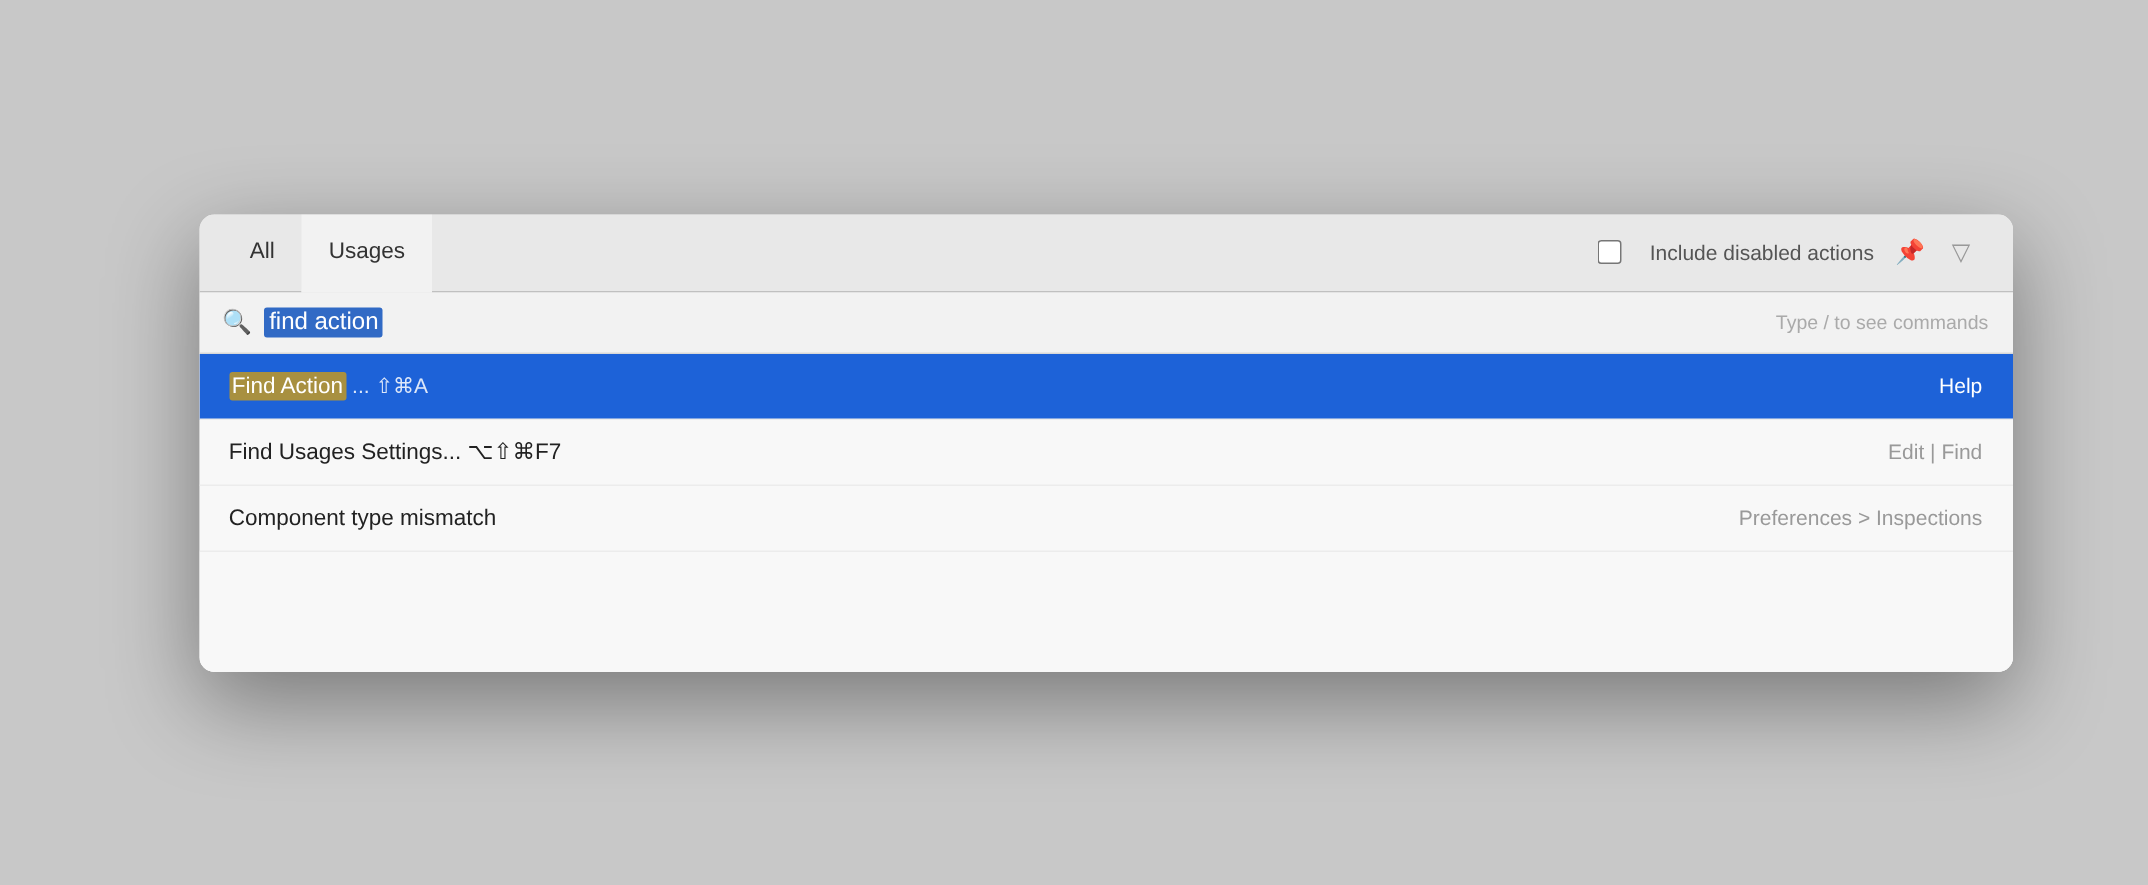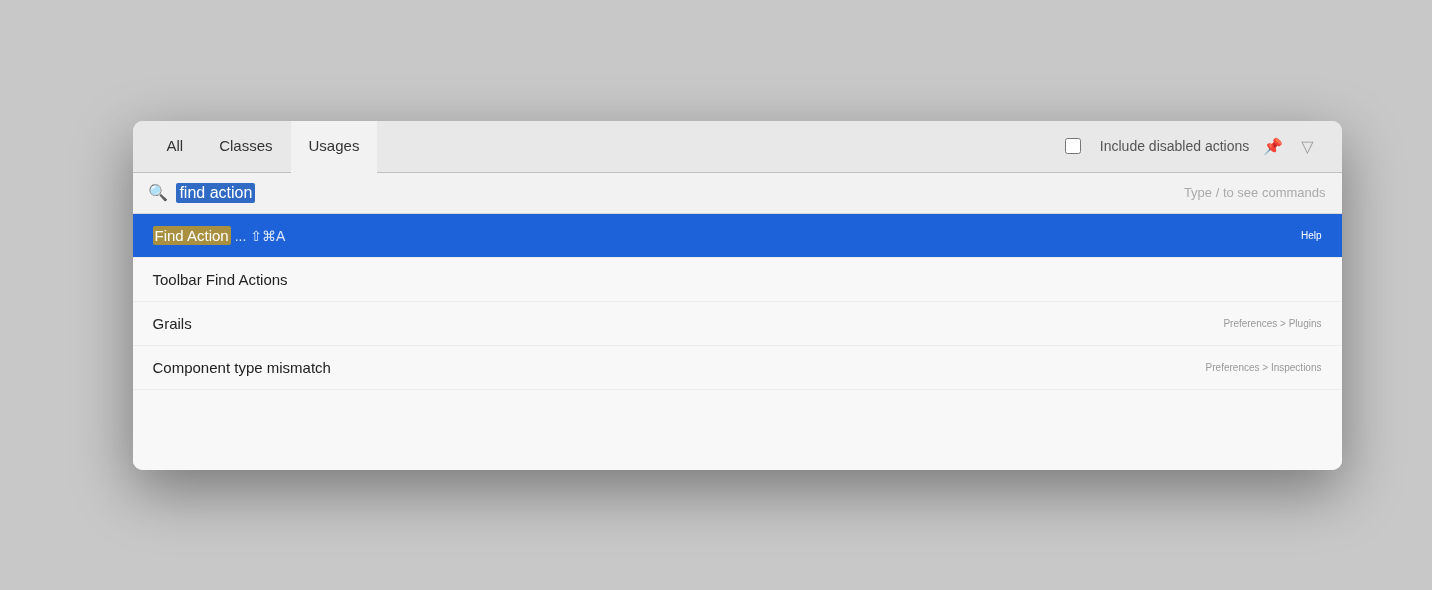--- a/index.html
+++ b/index.html
@@ -124,21 +124,21 @@
       color: white;
       border-radius: 2px;
       padding: 1px 2px;
     }
     .result-shortcut {
       font-size: 14px;
       color: rgba(255,255,255,0.85);
       margin-left: 4px;
     }
     .result-right {
-      font-size: 10px;
+      font-size: 14px;
       color: #999;
     }
     .status-bar {
       background: #e8e8e8;
       border-top: 1px solid #d0d0d0;
       padding: 8px 20px;
       font-size: 13px;
       color: #888;
     }
     .empty-area {
@@ -147,23 +147,20 @@
     }
   </style>
 </head>
 <body>
 
 <div class="dialog">
 
   <div class="tabs-bar">
     <div class="tab">
       <span>All</span>
-    </div>
-    <div class="tab">
-      <span>Classes</span>
     </div>
     <div class="tab active">
       <span>Usages</span>
     </div>
     <div class="tabs-right">
       <label class="include-disabled">
         <input type="checkbox" style="">
         <span>Include disabled actions</span>
       </label>
       <span class="pin-icon">📌</span>
@@ -183,34 +180,28 @@
 
     <div class="result-item selected">
       <div class="result-left">
         <span>
           <span class="result-name-highlight">Find Action</span><span class="result-shortcut">... ⇧⌘A</span>
         </span>
       </div>
       <div class="result-right">Help</div>
     </div>
 
+
     <div class="result-item">
       <div class="result-left">
-        <span>Toolbar Find Actions</span>
+        <span>Find Usages Settings... ⌥⇧⌘F7</span>
       </div>
-      <div class="result-right"></div>
-    </div>
-
-
-    <div class="result-item">
-      <div class="result-left">
-        <span>Grails</span>
-      </div>
-      <div class="result-right">Preferences &gt; Plugins</div>
-    </div>
+      <div class="result-right">Edit | Find</div>
+    </div>
+
 
     <div class="result-item">
       <div class="result-left">
         <span>Component type mismatch</span>
       </div>
       <div class="result-right">Preferences &gt; Inspections</div>
     </div>
 
     <div class="empty-area"></div>
   </div>

